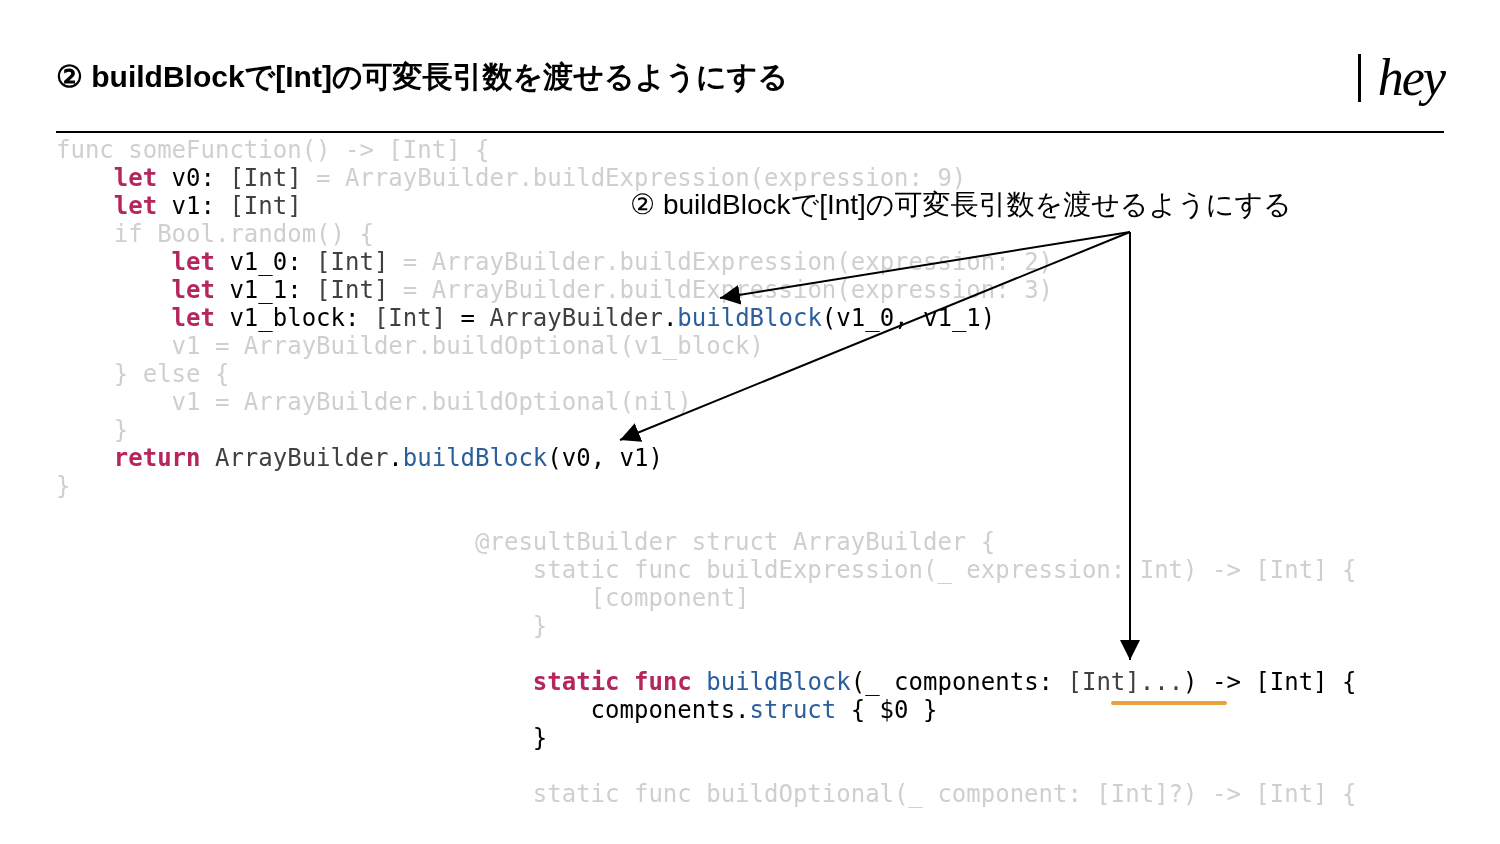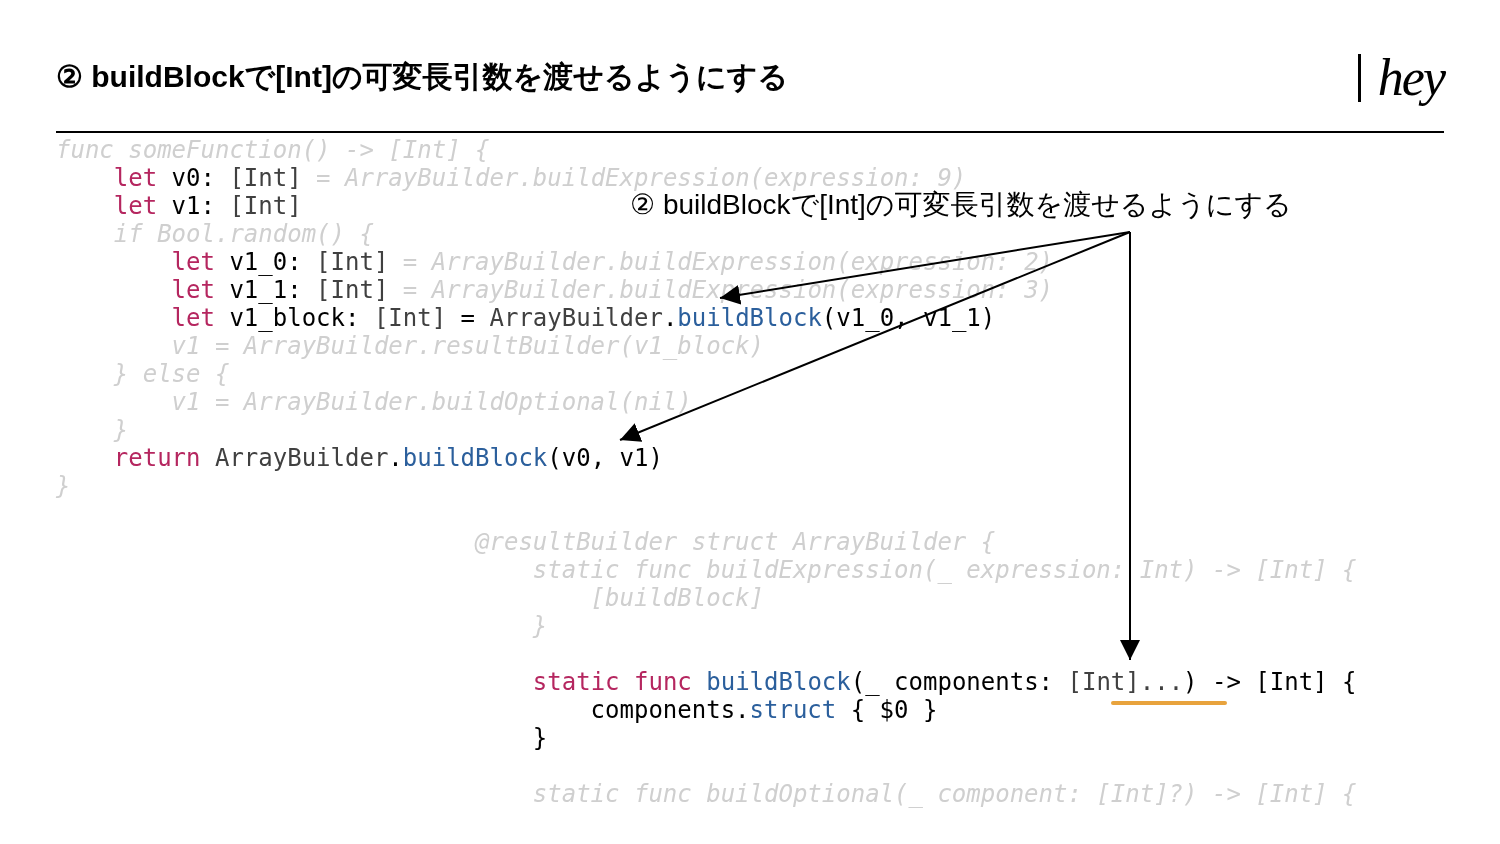--- a/index.html
+++ b/index.html
@@ -46,22 +46,22 @@
   position: absolute;
   top: 136px;
   left: 56px;
   right: 20px;
   font-family: "SF Mono", Menlo, Monaco, Consolas, monospace;
   font-size: 24px;
   line-height: 28px;
   white-space: pre;
   color: #000;
 }
-.dim { color: #cfcfcf; font-style: italic; }
-.kw-red { color: #b5265f; }
+.dim { color: #cfcfcf; }
+.kw-red { color: #b5265f; font-weight: bold; }
 .type-teal { color: #404040; }
 .blue { color: #2b5f9c; }
 .annotation {
   position: absolute;
   top: 186px;
   left: 630px;
   font-size: 28px;
   font-weight: 400;
   color: #000;
   font-family: -apple-system, "Hiragino Sans", sans-serif;
@@ -91,30 +91,30 @@
 
 <div class="annotation">② buildBlockで[Int]の可変長引数を渡せるようにする</div>
 
 <div class="code-area"><span class="dim">func someFunction() -&gt; [Int] {</span>
 <span class="kw-red">    let</span><span> v0: </span><span class="type-teal">[Int]</span><span class="dim"> = ArrayBuilder.buildExpression(expression: 9)</span>
 <span class="kw-red">    let</span><span> v1: </span><span class="type-teal">[Int]</span>
 <span class="dim">    if Bool.random() {</span>
 <span class="kw-red">        let</span><span> v1_0: </span><span class="type-teal">[Int]</span><span class="dim"> = ArrayBuilder.buildExpression(expression: 2)</span>
 <span class="kw-red">        let</span><span> v1_1: </span><span class="type-teal">[Int]</span><span class="dim"> = ArrayBuilder.buildExpression(expression: 3)</span>
 <span class="kw-red">        let</span><span> v1_block: </span><span class="type-teal">[Int]</span><span> = </span><span class="type-teal">ArrayBuilder</span><span>.</span><span class="blue">buildBlock</span><span>(v1_0, v1_1)</span>
-<span class="dim">        v1 = ArrayBuilder.resultBuilder(v1_block)</span>
+<span class="dim">        v1 = ArrayBuilder.buildOptional(v1_block)</span>
 <span class="dim">    } else {</span>
 <span class="dim">        v1 = ArrayBuilder.buildOptional(nil)</span>
 <span class="dim">    }</span>
 <span class="kw-red">    return</span><span> </span><span class="type-teal">ArrayBuilder</span><span>.</span><span class="blue">buildBlock</span><span>(v0, v1)</span>
 <span class="dim">}</span>
 
 <span class="dim">                             @resultBuilder struct ArrayBuilder {</span>
 <span class="dim">                                 static func buildExpression(_ expression: Int) -&gt; [Int] {</span>
-<span class="dim">                                     [buildBlock]</span>
+<span class="dim">                                     [component]</span>
 <span class="dim">                                 }</span>
 <span></span>
 <span>                                 </span><span class="kw-red">static</span><span> </span><span class="kw-red">func</span><span> </span><span class="blue">buildBlock</span><span>(</span><span>_</span><span> components: </span><span class="type-teal">[Int]...</span><span>) -&gt; [Int] {</span>
 <span>                                     components.</span><span class="blue">struct</span><span> { $0 }</span>
 <span>                                 }</span>
 <span></span>
 <span class="dim">                                 static func buildOptional(_ component: [Int]?) -&gt; [Int] {</span></div>
 
 <div class="underline" style="top:701px; left:1111px; width:116px;"></div>
 

